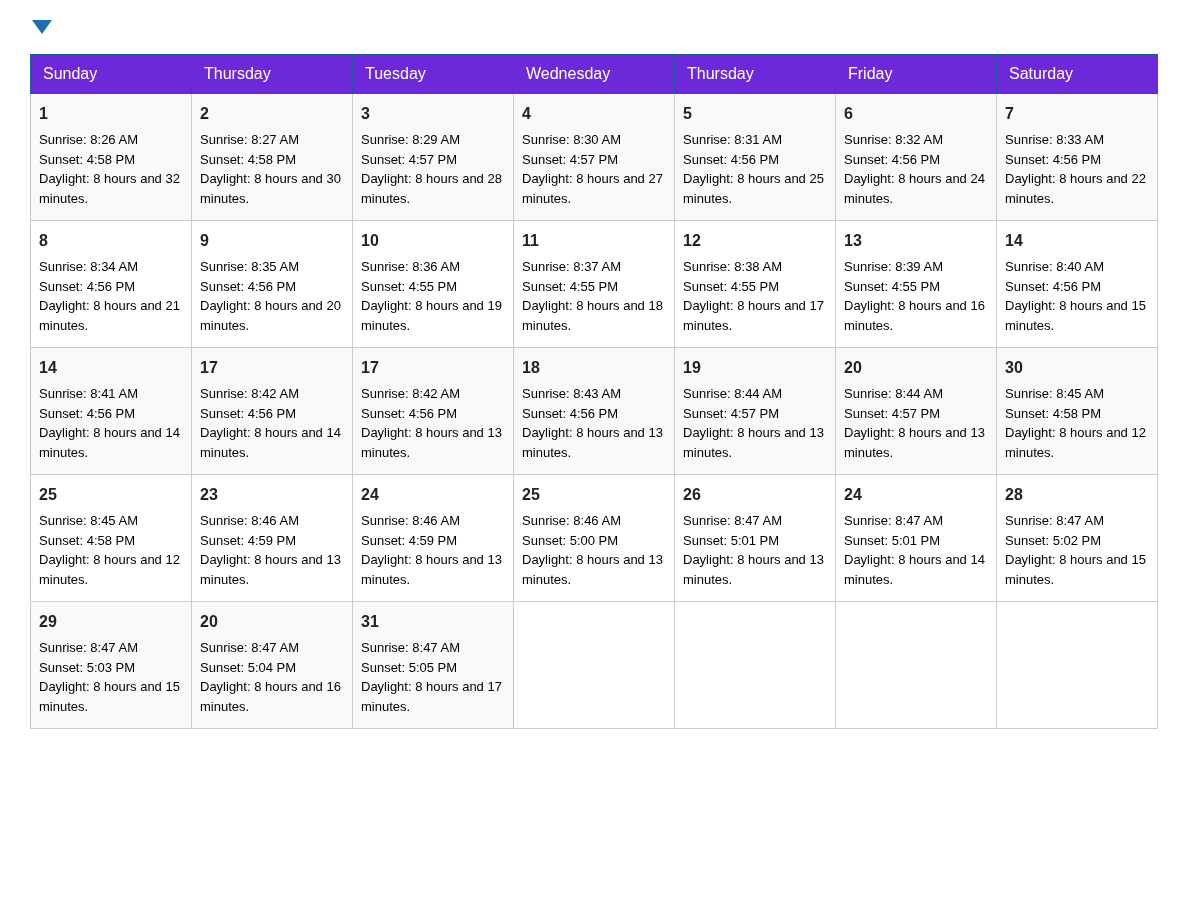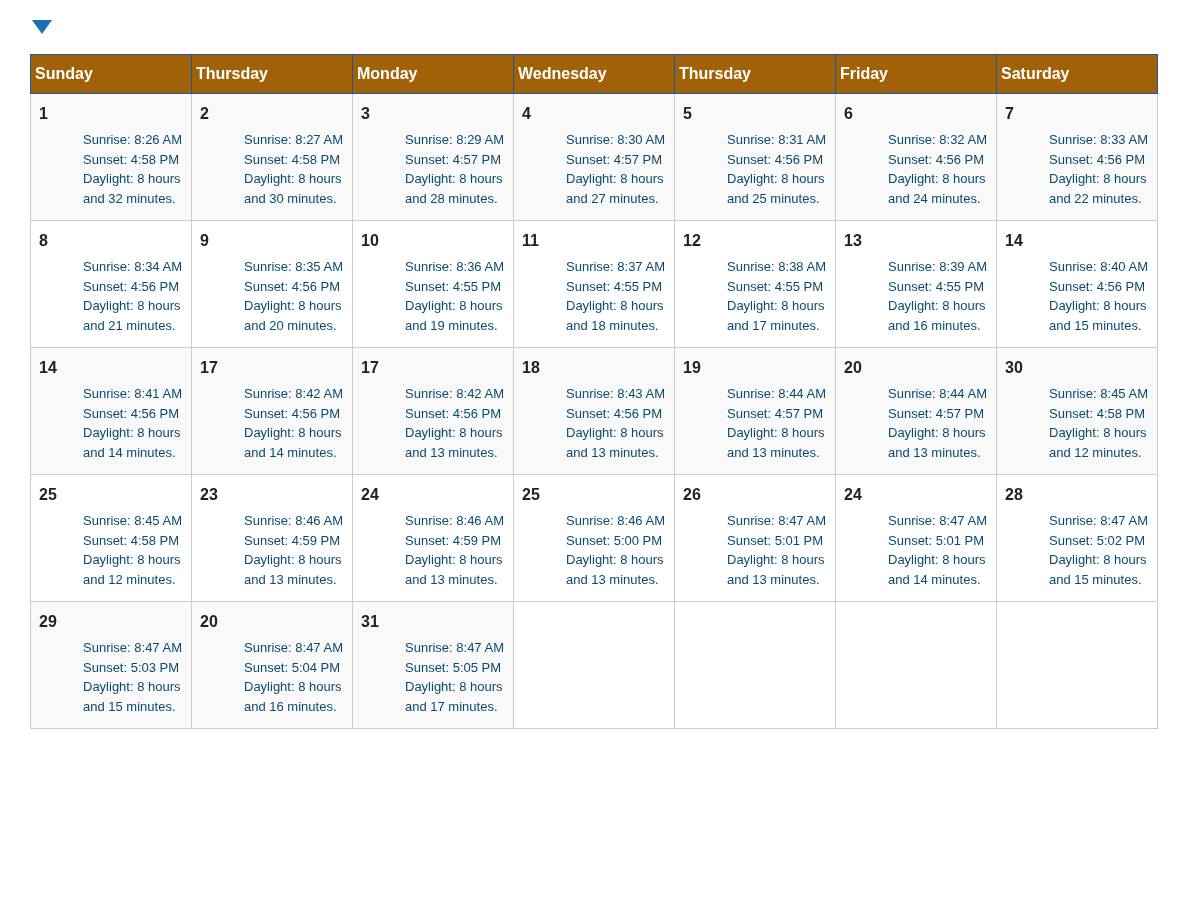--- a/index.html
+++ b/index.html
@@ -57,25 +57,25 @@
       font-size: 22px;
       color: #444;
       margin-top: 4px;
     }
     table {
       width: 100%;
       border-collapse: collapse;
       table-layout: fixed;
     }
     thead tr th {
-      background-color: #a16207;
+      background-color: #6d28d9;
       color: #fff;
       font-size: 16px;
-      font-weight: bold;
-      padding: 10px 4px;
+      font-weight: normal;
+      padding: 10px 12px;
       text-align: left;
       border: 1px solid #1a5a9a;
     }
     tbody tr td {
       vertical-align: top;
       padding: 8px 8px 12px 8px;
       border: 1px solid #ccc;
       font-size: 13px;
       line-height: 1.5;
       min-height: 90px;
@@ -87,22 +87,21 @@
       background: #fff;
     }
     .day-num {
       font-size: 16px;
       font-weight: bold;
       display: block;
       margin-bottom: 4px;
     }
     .day-info {
       font-size: 13px;
-      color: #0c4a6e;
-      margin-left: 44px;
+      color: #000000;
     }
     .empty-cell {
       background: #fff !important;
     }
   </style>
 </head>
 <body>
 
 <div class="header">
   <div class="logo">
@@ -116,21 +115,21 @@
     <div class="month-title"></div>
     <div class="location"></div>
   </div>
 </div>
 
 <table>
   <thead>
     <tr id="thead-row">
         <th>Sunday</th>
         <th>Thursday</th>
-        <th>Monday</th>
+        <th>Tuesday</th>
         <th>Wednesday</th>
         <th>Thursday</th>
         <th>Friday</th>
         <th>Saturday</th>
       </tr>
   </thead>
   <tbody id="calendar-body">
   <tr>
         <td>
           <span class="day-num">1</span>

